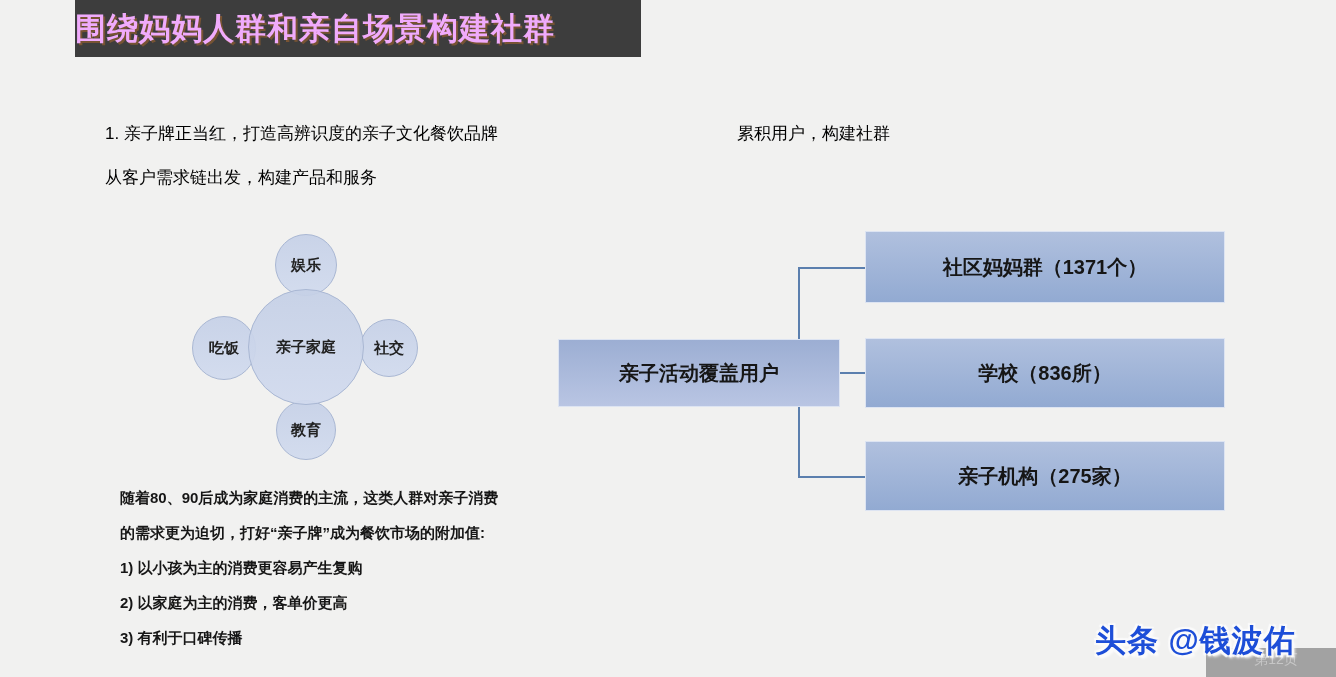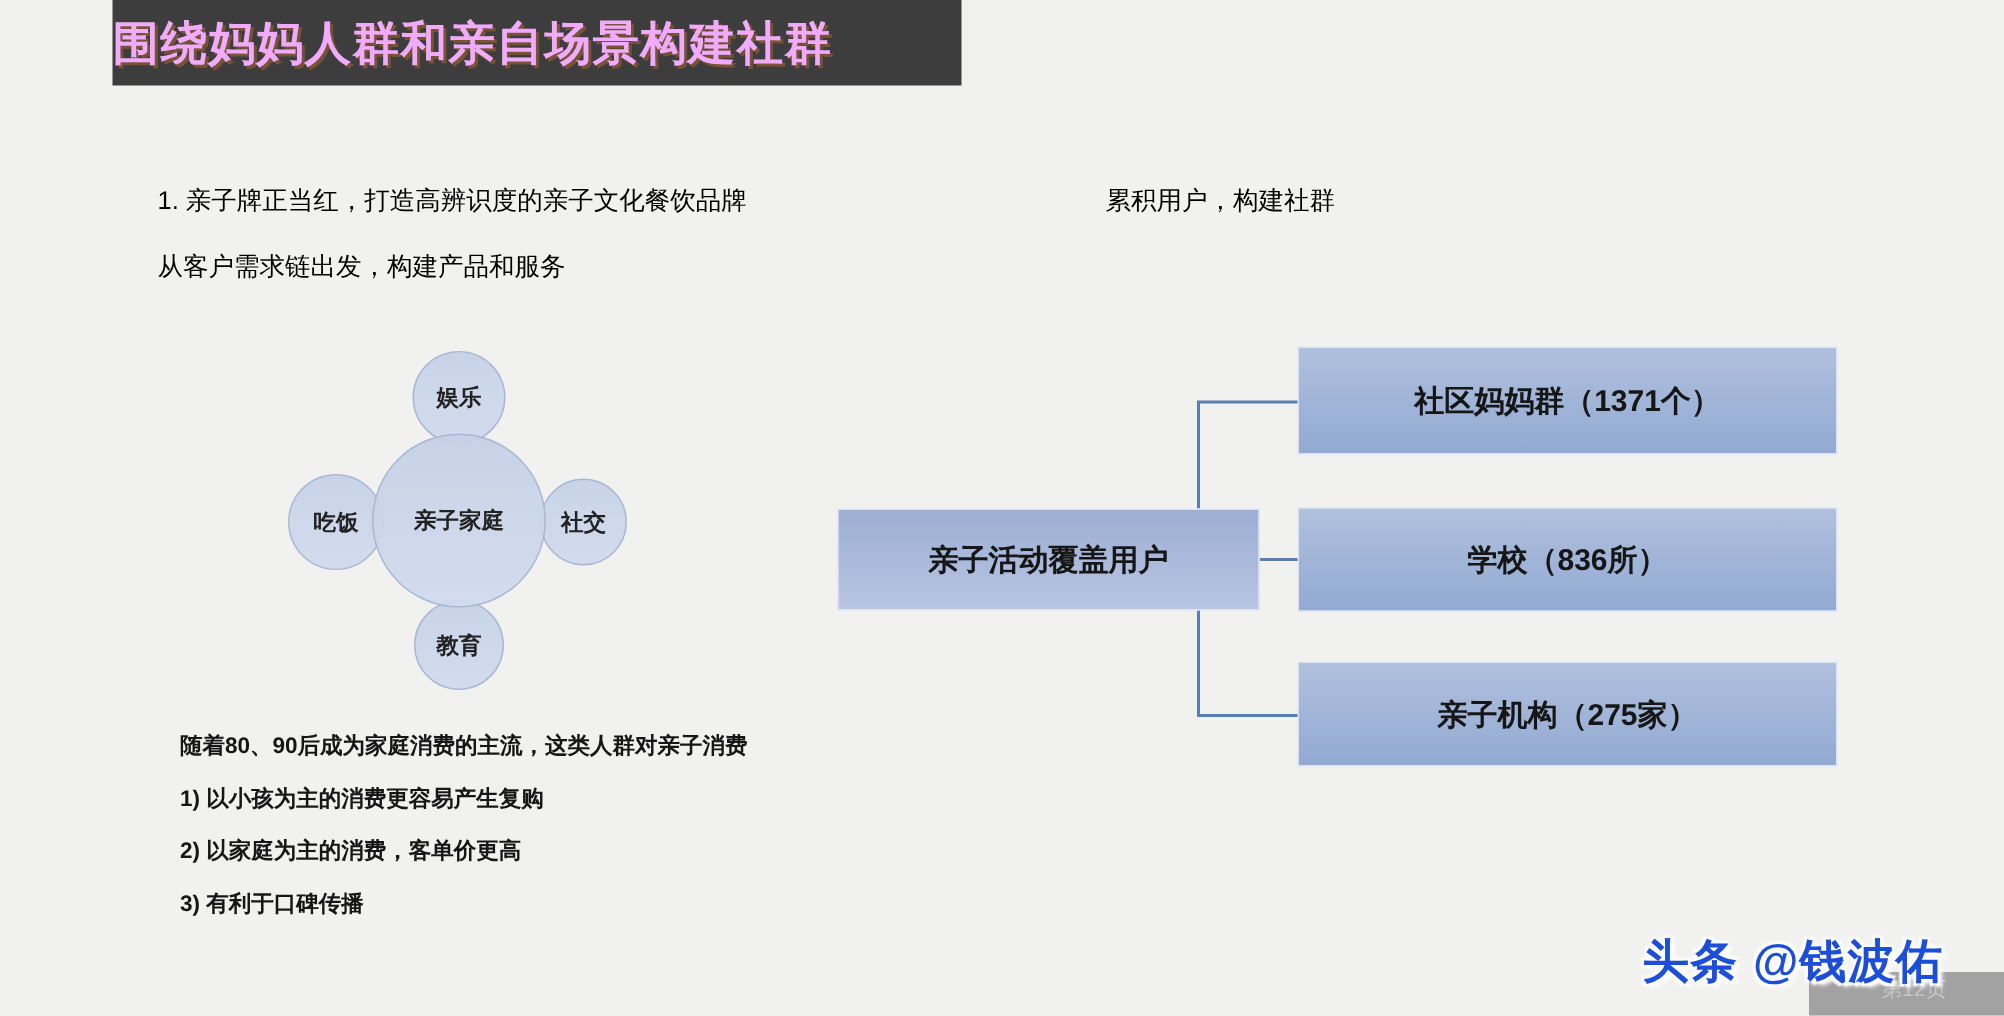--- a/index.html
+++ b/index.html
@@ -114,20 +114,21 @@
 <div>
   <div class="bubble bubble-sat" style="left:275px;top:234px;width:62px;height:62px;">娱乐</div>
   <div class="bubble bubble-sat" style="left:192px;top:316px;width:64px;height:64px;">吃饭</div>
   <div class="bubble bubble-sat" style="left:360px;top:319px;width:58px;height:58px;">社交</div>
   <div class="bubble bubble-sat" style="left:276px;top:400px;width:60px;height:60px;">教育</div>
   <div class="bubble bubble-center" style="left:248px;top:289px;width:116px;height:116px;">亲子家庭</div>
 </div>
 
 <div class="abs body-text">
   <div>随着80、90后成为家庭消费的主流，这类人群对亲子消费</div>
+  <div>的需求更为迫切，打好“亲子牌”成为餐饮市场的附加值:</div>
   <div>1) 以小孩为主的消费更容易产生复购</div>
   <div>2) 以家庭为主的消费，客单价更高</div>
   <div>3) 有利于口碑传播</div>
 </div>
 
 <svg class="abs connector-layer" width="1336" height="677" viewBox="0 0 1336 677" xmlns="http://www.w3.org/2000/svg">
   <path d="M799,339 L799,268 L866,268" fill="none" stroke="#5b7fae" stroke-width="2"></path>
   <path d="M840,373 L866,373" fill="none" stroke="#5b7fae" stroke-width="2"></path>
   <path d="M799,407 L799,477 L866,477" fill="none" stroke="#5b7fae" stroke-width="2"></path>
 </svg>

